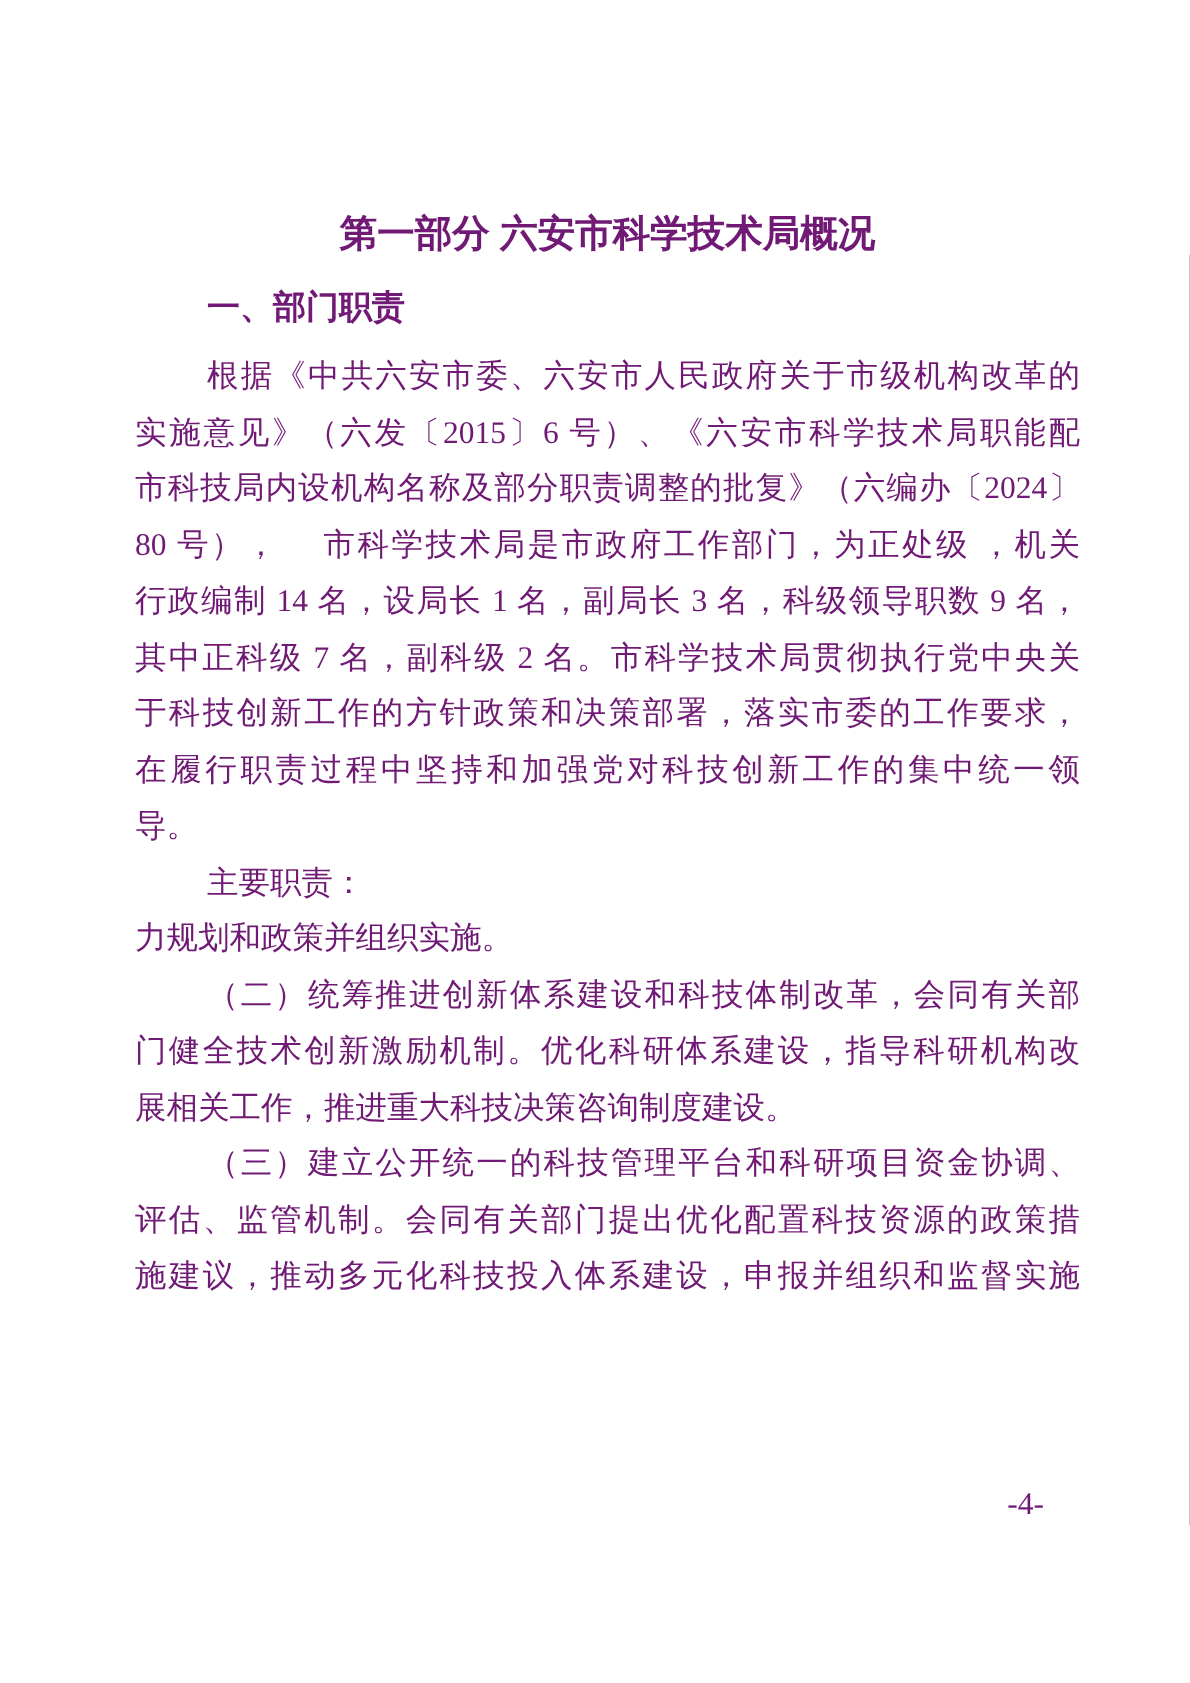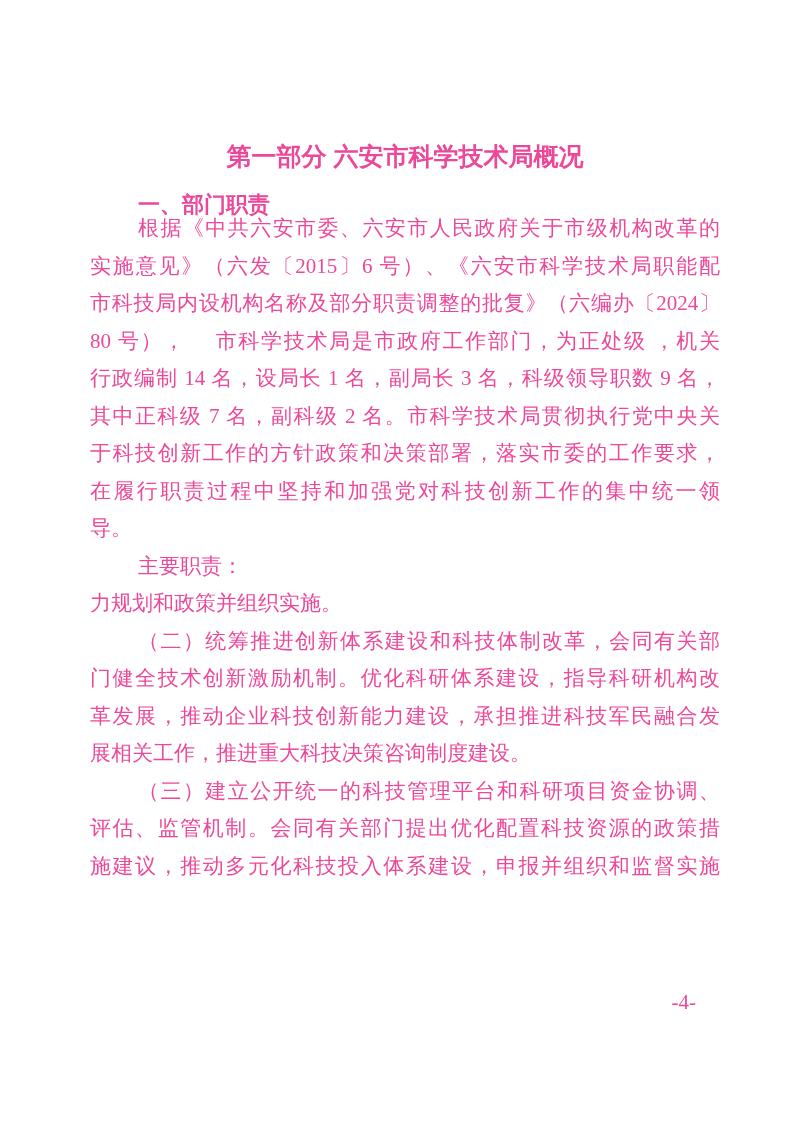--- a/index.html
+++ b/index.html
@@ -7,21 +7,21 @@
     padding: 0;
     background: #9e9e9e;
   }
   #page {
     position: relative;
     width: 793px;
     height: 1122px;
     background: #ffffff;
     overflow: hidden;
     font-family: "Liberation Serif", "DejaVu Serif", serif;
-    color: #ec4899;
+    color: #701a75;
   }
   .doc-title {
     position: absolute;
     left: 90px;
     top: 139px;
     width: 630px;
     text-align: center;
     font-family: "Liberation Sans", "DejaVu Sans", sans-serif;
     font-weight: bold;
     font-size: 25px;
@@ -36,21 +36,21 @@
     padding-left: 48px;
     box-sizing: border-box;
     font-family: "Liberation Sans", "DejaVu Sans", sans-serif;
     font-weight: bold;
     font-size: 22px;
     line-height: 32px;
   }
   .body-text {
     position: absolute;
     left: 90px;
-    top: 210px;
+    top: 232px;
     width: 630px;
     font-size: 21px;
   }
   .ln {
     height: 37.5px;
     line-height: 37.5px;
     overflow: hidden;
   }
   .ind { text-indent: 48px; }
   .j {
@@ -93,21 +93,20 @@
       <div class="ln ind">主要职责：</div>
     </div>
 
     <div>
       <div class="ln">力规划和政策并组织实施。</div>
     </div>
 
     <div>
       <div class="ln ind j">（二）统筹推进创新体系建设和科技体制改革，会同有关部</div>
       <div class="ln j">门健全技术创新激励机制。优化科研体系建设，指导科研机构改</div>
-      <div class="ln j">革发展，推动企业科技创新能力建设，承担推进科技军民融合发</div>
       <div class="ln">展相关工作，推进重大科技决策咨询制度建设。</div>
     </div>
 
     <div>
       <div class="ln ind j">（三）建立公开统一的科技管理平台和科研项目资金协调、</div>
       <div class="ln j">评估、监管机制。会同有关部门提出优化配置科技资源的政策措</div>
       <div class="ln j">施建议，推动多元化科技投入体系建设，申报并组织和监督实施</div>
     </div>
 
   </div>

